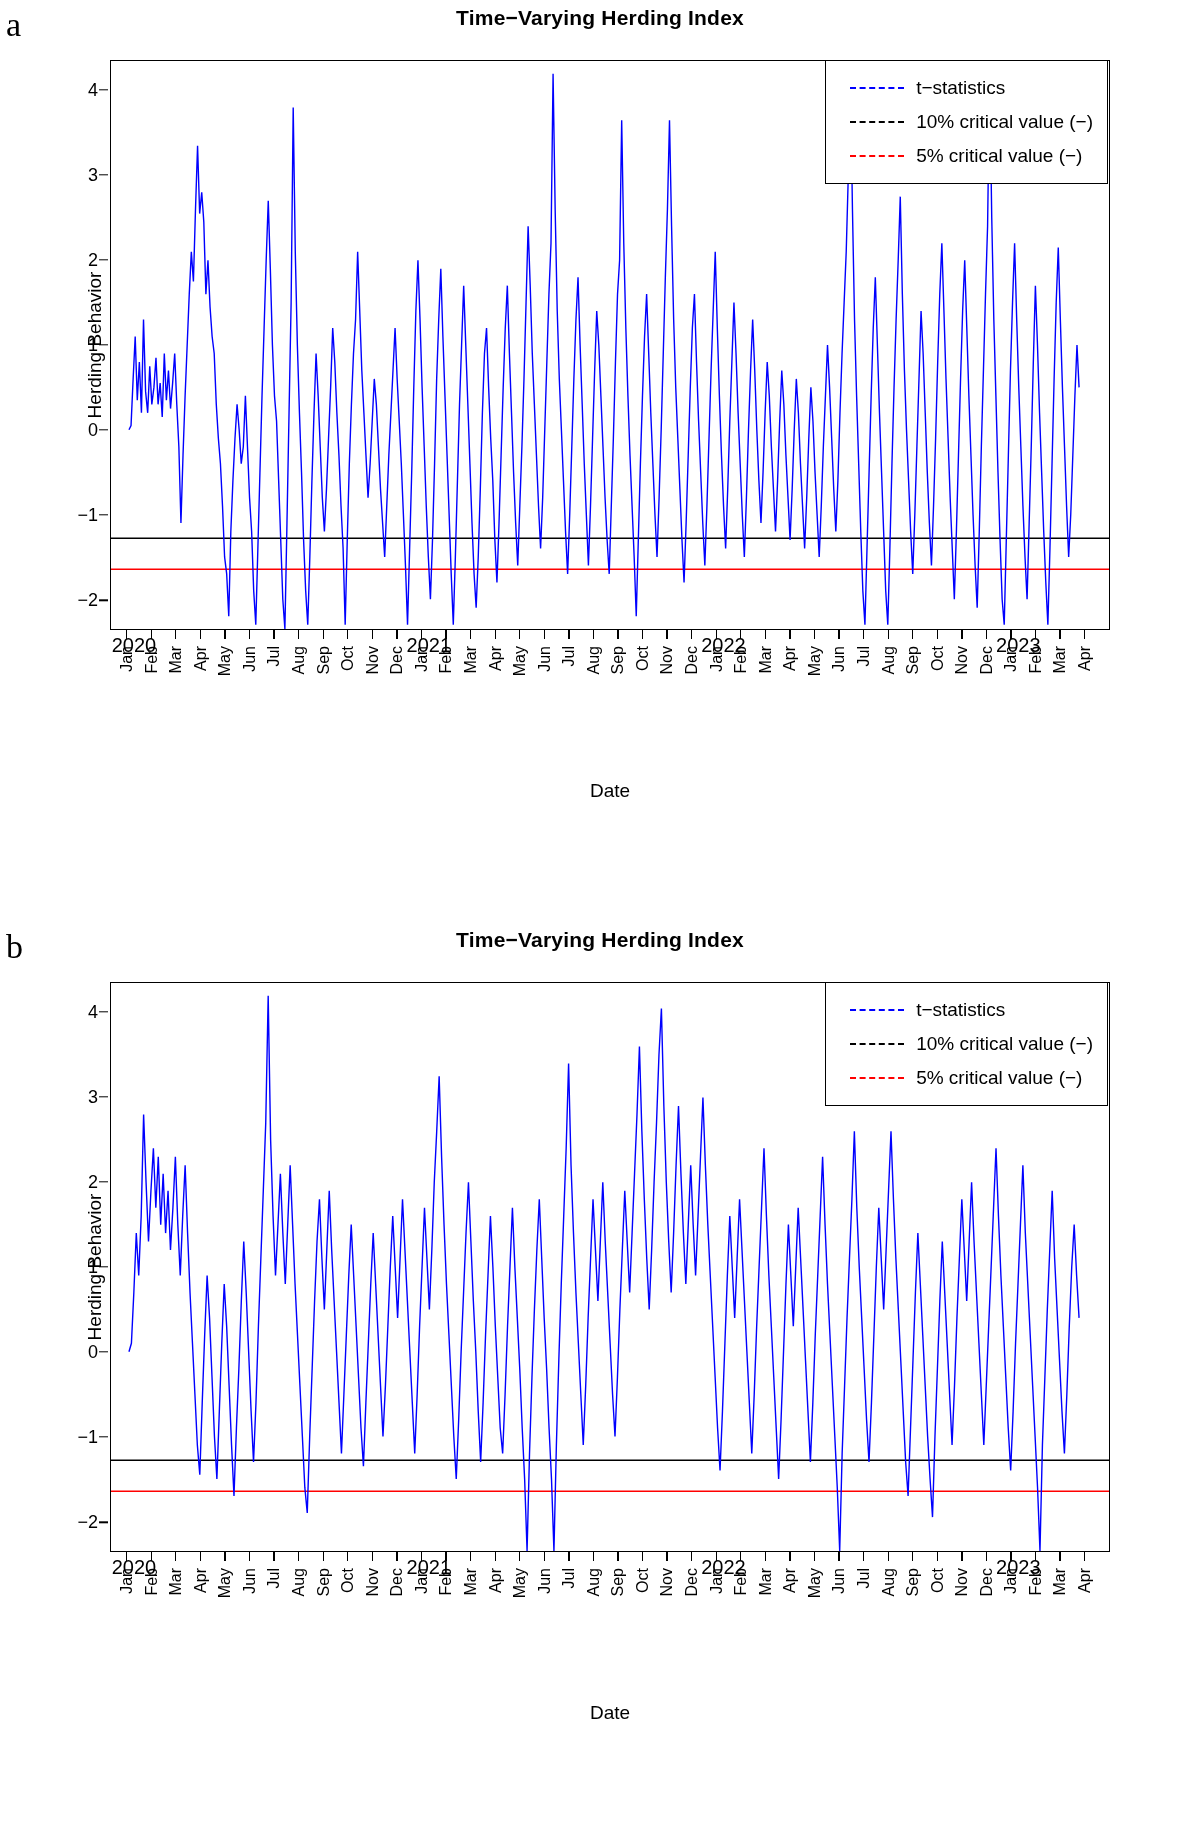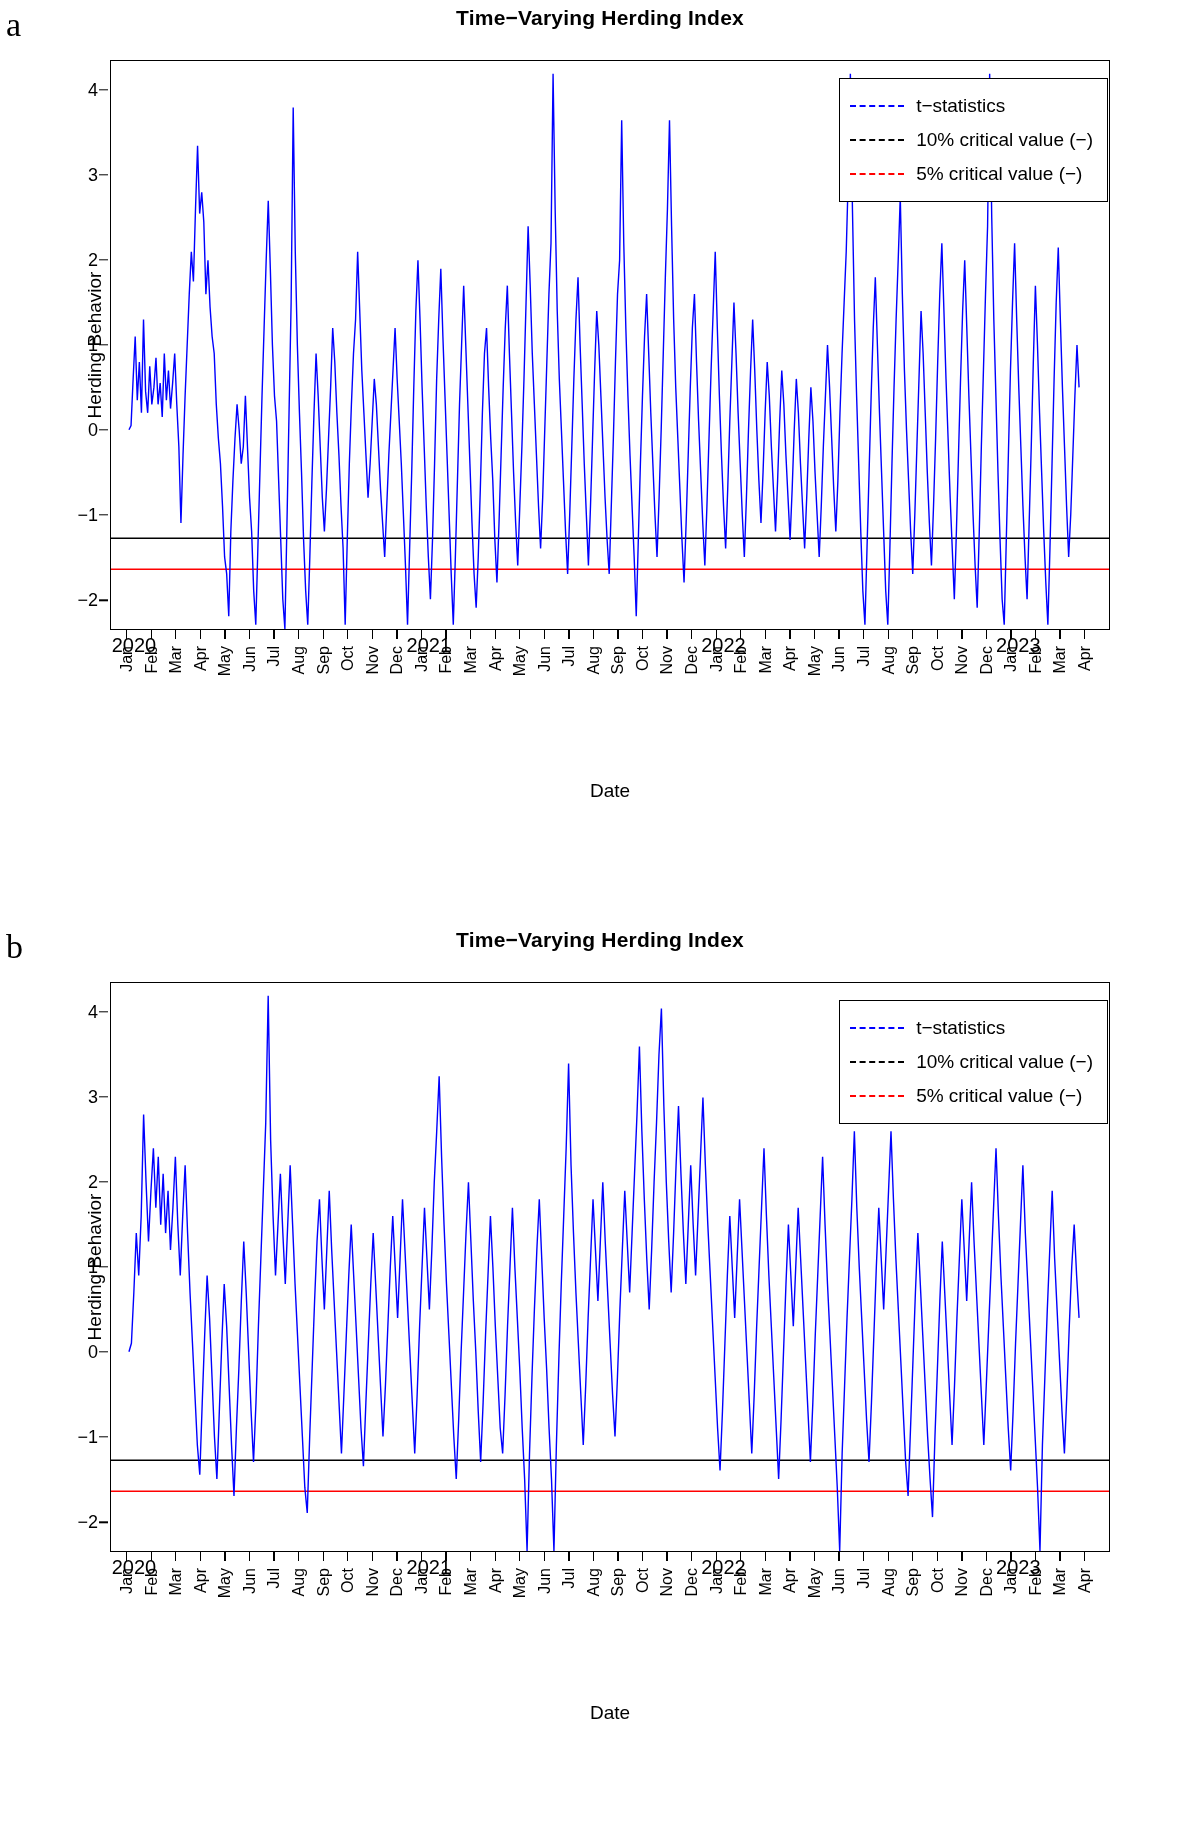--- a/index.html
+++ b/index.html
@@ -10,21 +10,21 @@
   .plot-wrap{position:absolute;left:110px;top:60px;width:1000px;height:570px;}
   .plot-box{position:absolute;left:0;top:0;width:100%;height:100%;border:1.4px solid #000;box-sizing:border-box;overflow:hidden;background:#fff;}
   svg.series{position:absolute;left:0;top:0;width:100%;height:100%;}
   .ylab{position:absolute;left:-88px;top:50%;transform:translateY(-50%) rotate(-90deg);transform-origin:center;font-size:19px;white-space:nowrap;}
   .ytick{position:absolute;right:100%;margin-right:12px;transform:translateY(-50%);font-size:18px;}
   .ytickmark{position:absolute;right:100%;margin-right:2px;width:9px;height:1.4px;background:#000;transform:translateY(-50%);}
   .xtickmark{position:absolute;top:100%;width:1.4px;height:9px;background:#000;}
   .xmonth{position:absolute;top:100%;margin-top:16px;font-size:16px;writing-mode:vertical-rl;transform:rotate(180deg);white-space:nowrap;}
   .xyear{position:absolute;top:100%;margin-top:4px;font-size:20px;transform:translateX(-50%);}
   .xlab{position:absolute;top:100%;margin-top:150px;left:50%;transform:translateX(-50%);font-size:19px;}
-  .legend{position:absolute;right:2px;top:18px;border:1.3px solid #000;background:#fff;padding:10px 14px 10px 10px;}
+  .legend{position:absolute;right:2px;top:0;border:1.3px solid #000;background:#fff;padding:10px 14px 10px 24px;}
   .legend-row{display:flex;align-items:center;height:34px;}
   .legend-key{width:54px;height:0;border-top:2.4px dashed;margin-right:12px;}
   .legend-text{font-size:19px;white-space:nowrap;}
 </style>
 </head>
 <body>
 
 <div id="panels-root">
     <div class="panel">
       <div class="panel-letter">a</div>

